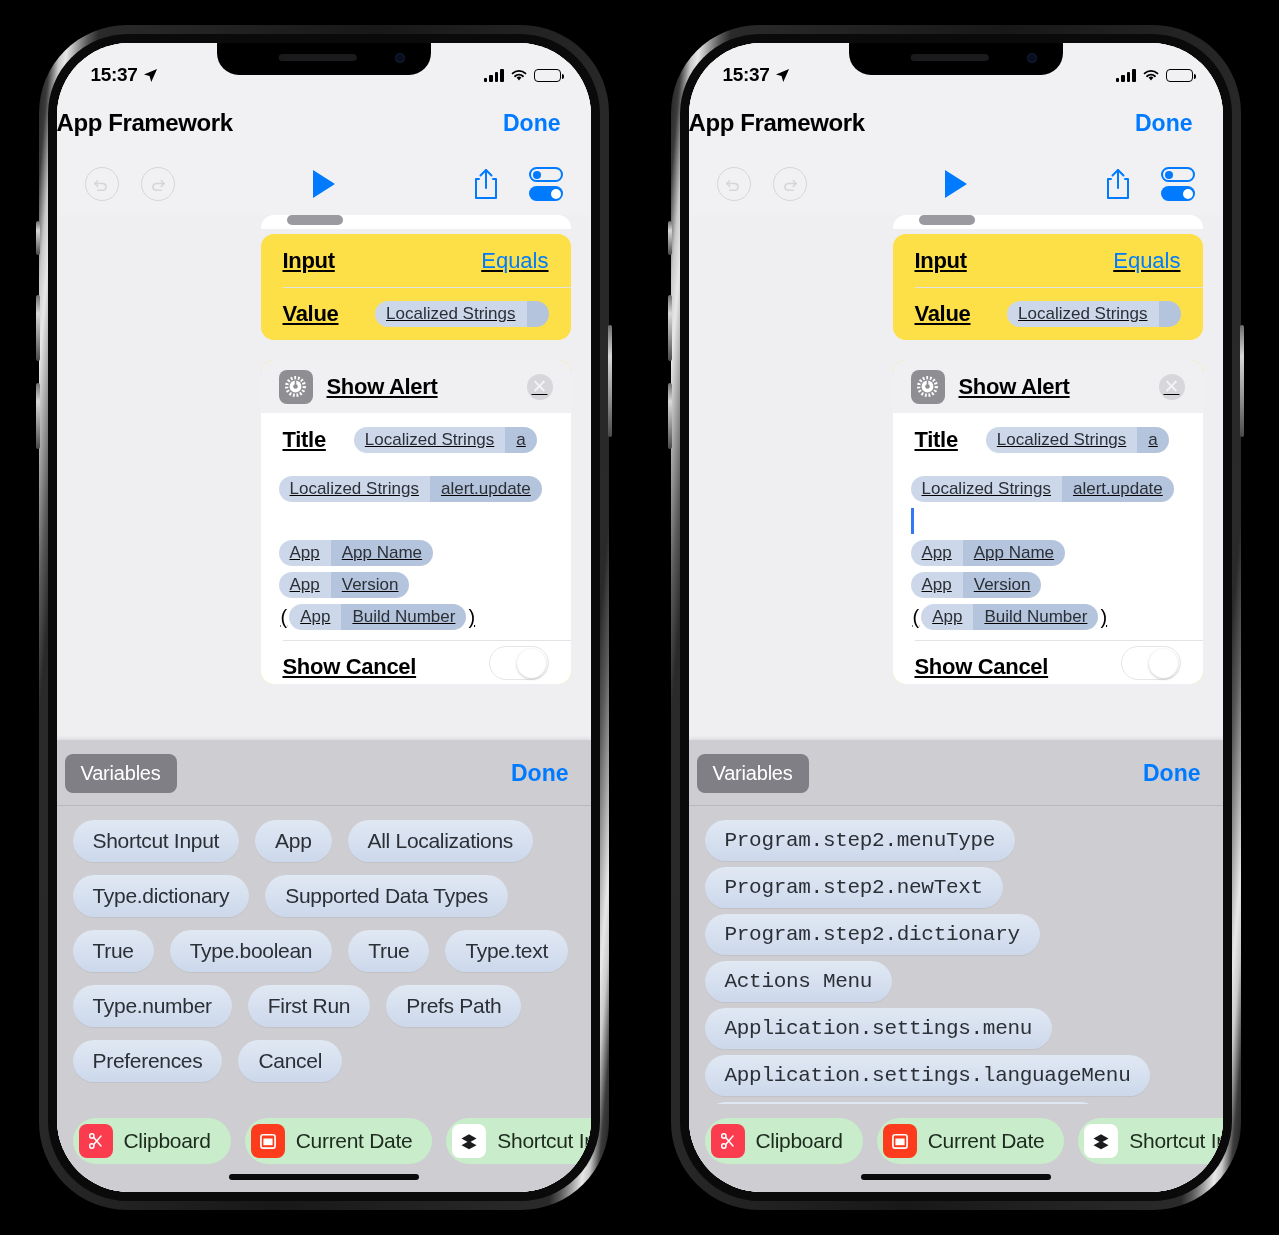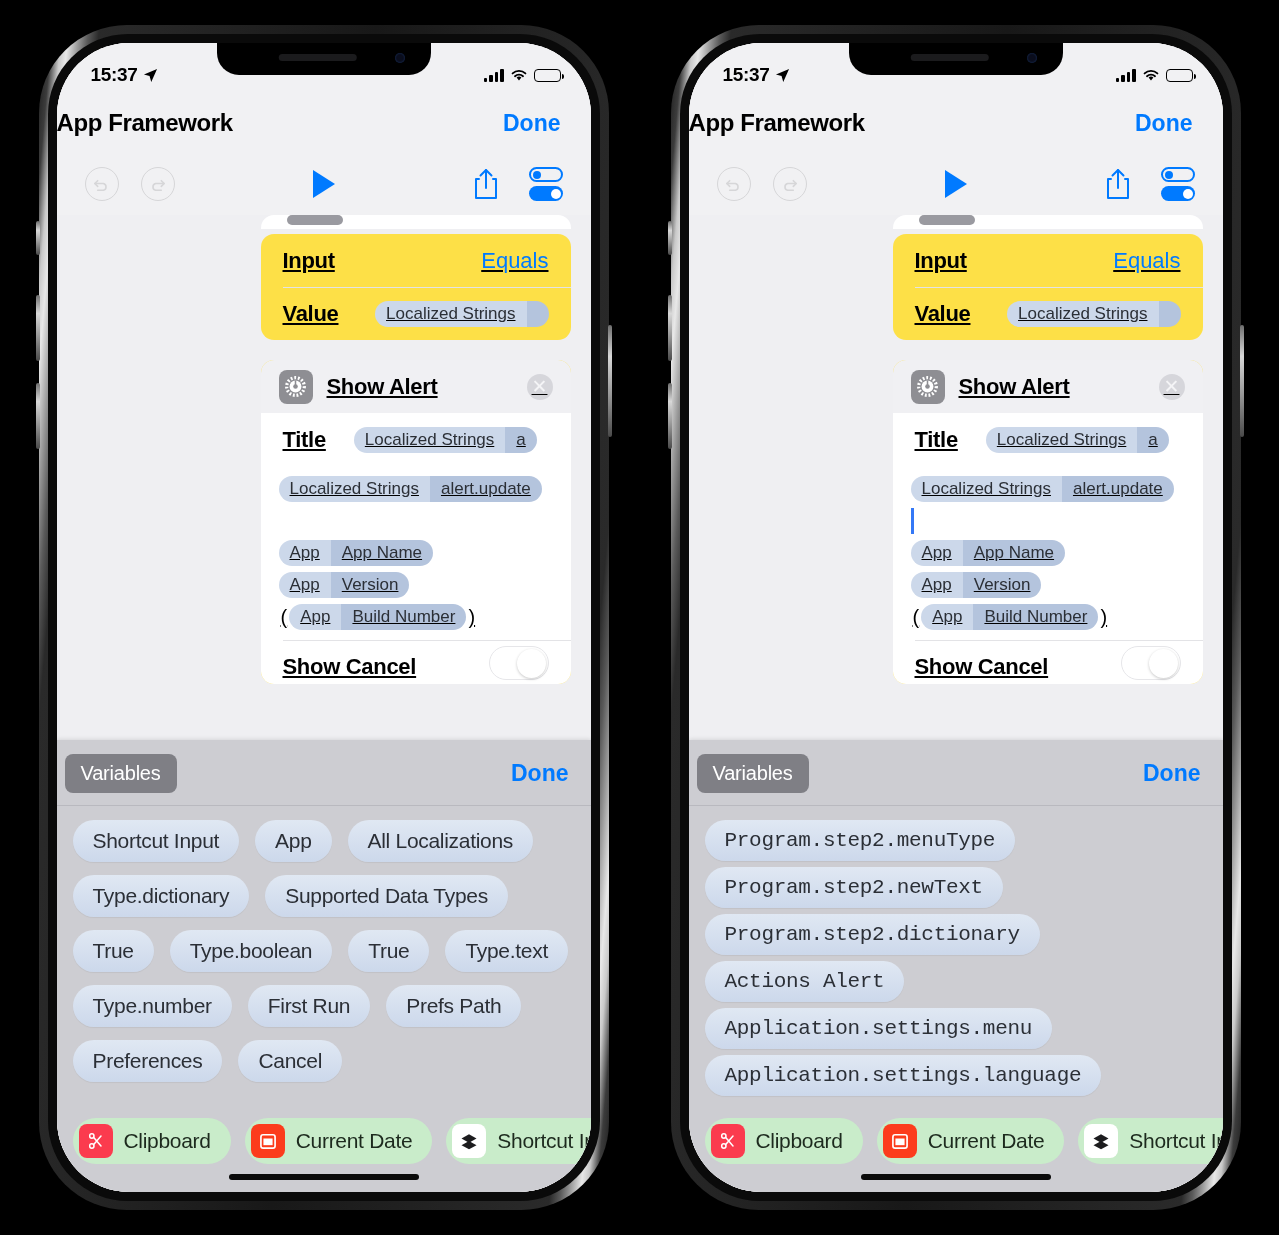--- a/index.html
+++ b/index.html
@@ -813,22 +813,23 @@
 
         <div class="var-panel">
           <div class="var-header">
             <span class="var-tab">Variables</span>
             <span class="var-done">Done</span>
           </div>
           <div class="var-list" style="flex-direction: row; gap: 6px 16px; font-family: Liberation Mono, monospace;">
               <span class="var-chip">Program.step2.menuType</span>
               <span class="var-chip">Program.step2.newText</span>
               <span class="var-chip">Program.step2.dictionary</span>
-              <span class="var-chip">Actions Alert</span>
+              <span class="var-chip">Actions Menu</span>
               <span class="var-chip">Application.settings.menu</span>
+              <span class="var-chip">Application.settings.languageMenu</span>
               <span class="var-chip">Application.settings.language</span>
             </div>
           <div class="var-footer">
               <span class="fchip">
                 <span class="fchip-icon" style="background: rgb(251, 59, 78);">
                   <svg width="20" height="20" viewBox="0 0 24 24">
                     <circle cx="7" cy="6" r="2.6" fill="none" stroke="#fff" stroke-width="1.8"></circle>
                     <circle cx="7" cy="18" r="2.6" fill="none" stroke="#fff" stroke-width="1.8"></circle>
                     <path d="M9 7.6 L18 18 M9 16.4 L18 6" stroke="#fff" stroke-width="1.8" stroke-linecap="round"></path>
                   </svg>

